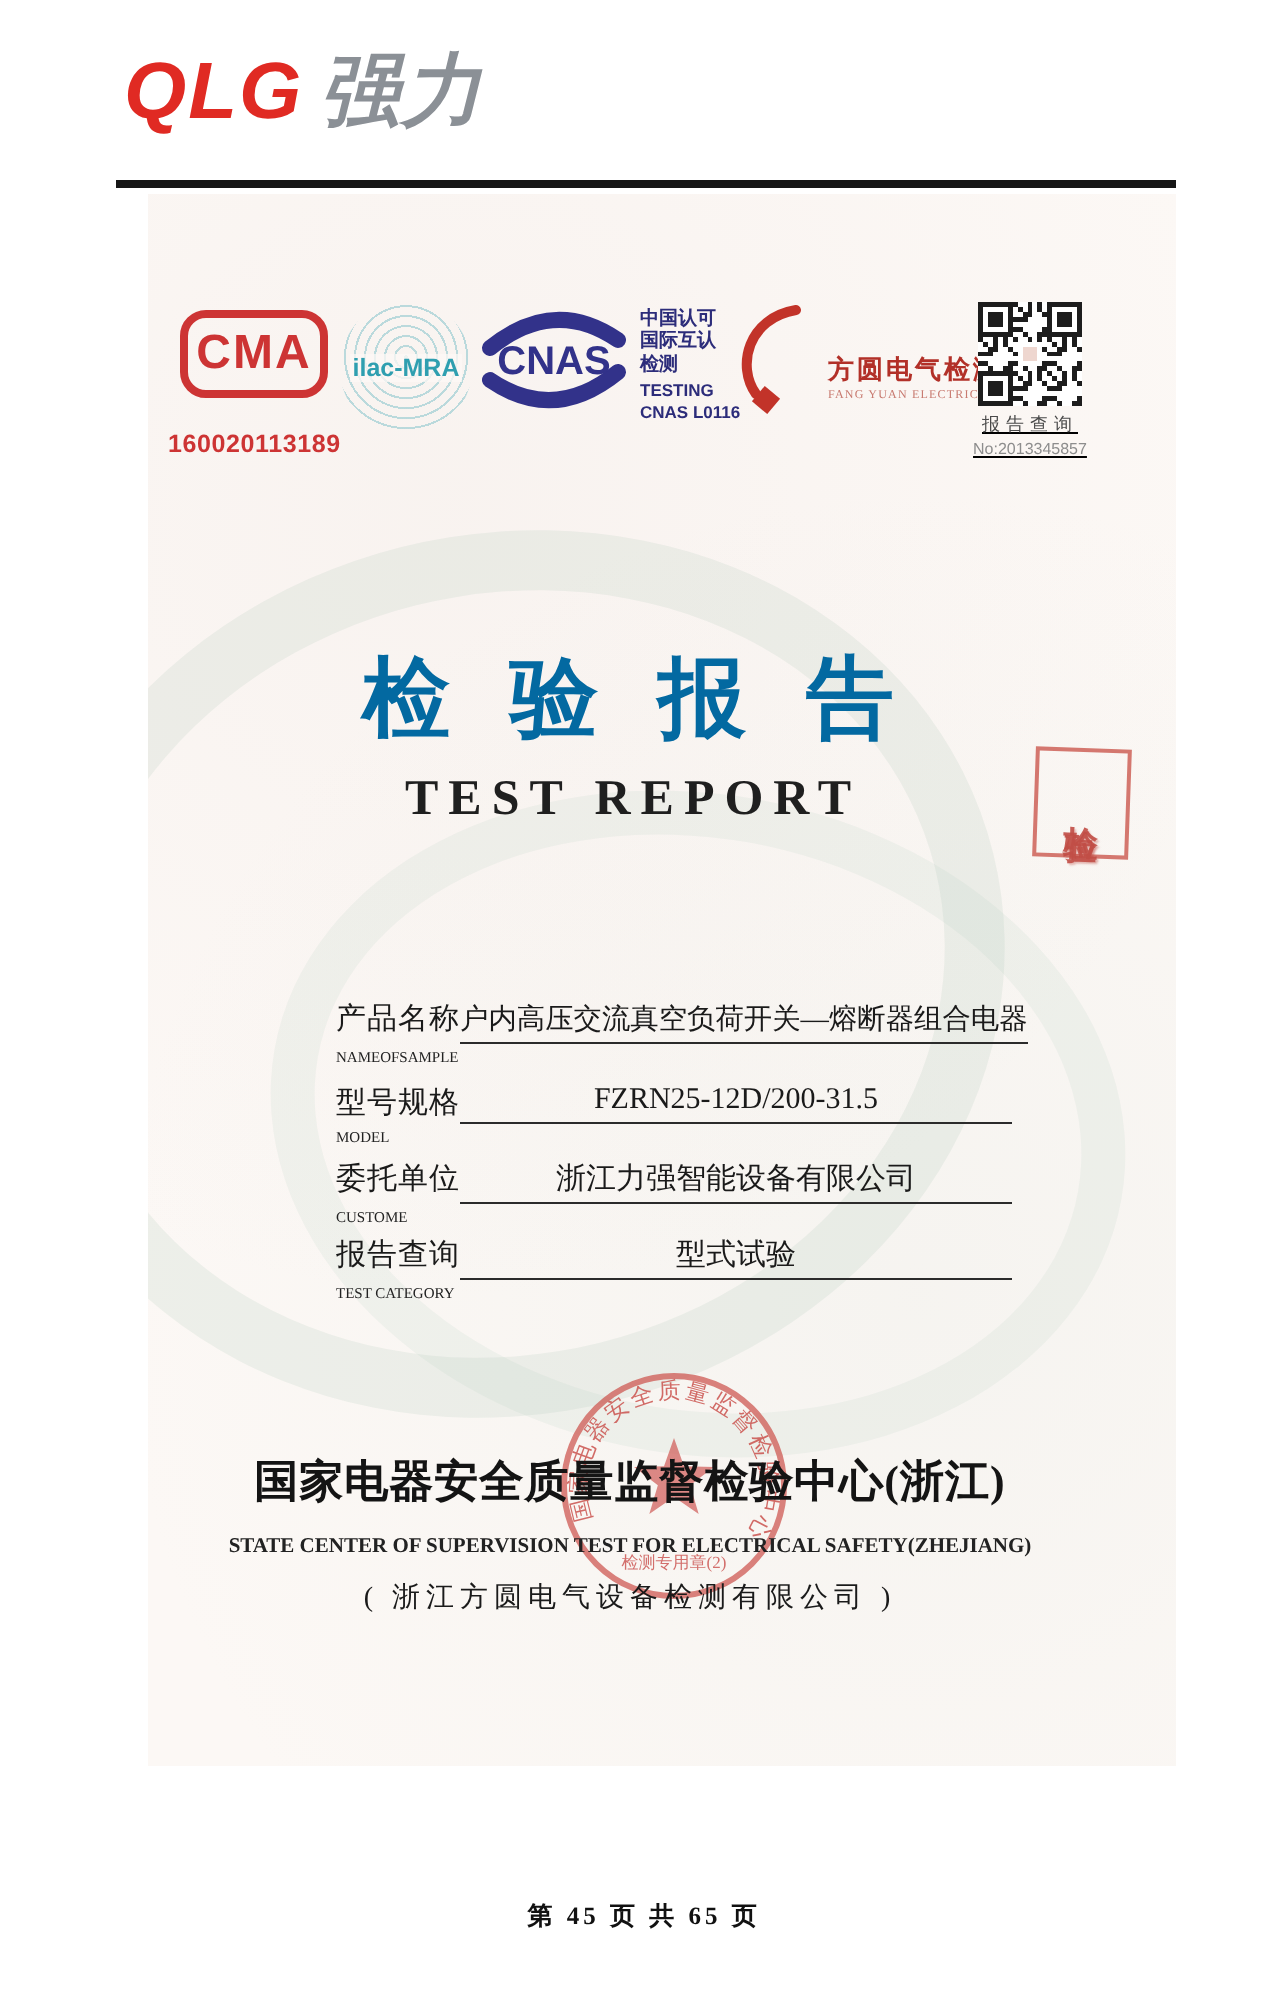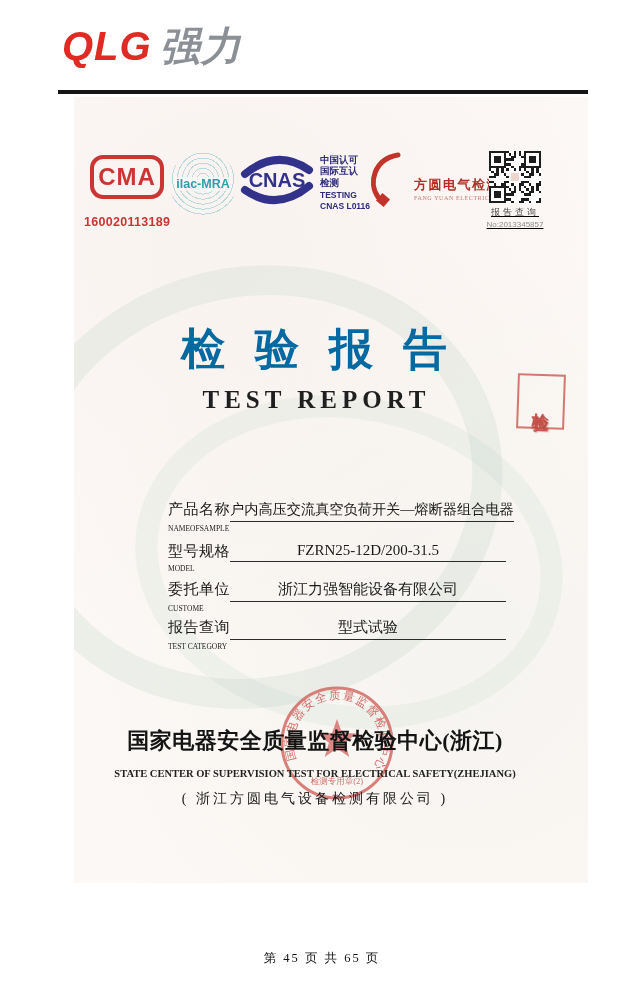--- a/index.html
+++ b/index.html
@@ -78,21 +78,21 @@
 
   
   .org-cn { position:absolute; left:58px; top:726px; width:514px; text-align:center;
             font-size:22px; font-weight:bold; color:#141414; letter-spacing:.5px; }
   .org-en { position:absolute; left:58px; top:768px; width:514px; text-align:center;
             font-size:10.5px; font-weight:bold; color:#222; }
   .org-co { position:absolute; left:58px; top:790px; width:514px; text-align:center;
             font-size:14px; color:#1a1a1a; letter-spacing:3px; }
 
   .footer { position:absolute; left:0; top:950px; width:644px; text-align:center;
-            font-size:12.5px; color:#111; letter-spacing:2px; }
+            font-size:12.5px; color:#111; letter-spacing:2px;font-weight:bold; }
 </style>
 </head>
 <body>
 
 <div class="page">
 
   <div class="brand">
     <span class="en">QLG</span><span class="cn">强力</span>
   </div>
   <div class="top-rule"></div>

